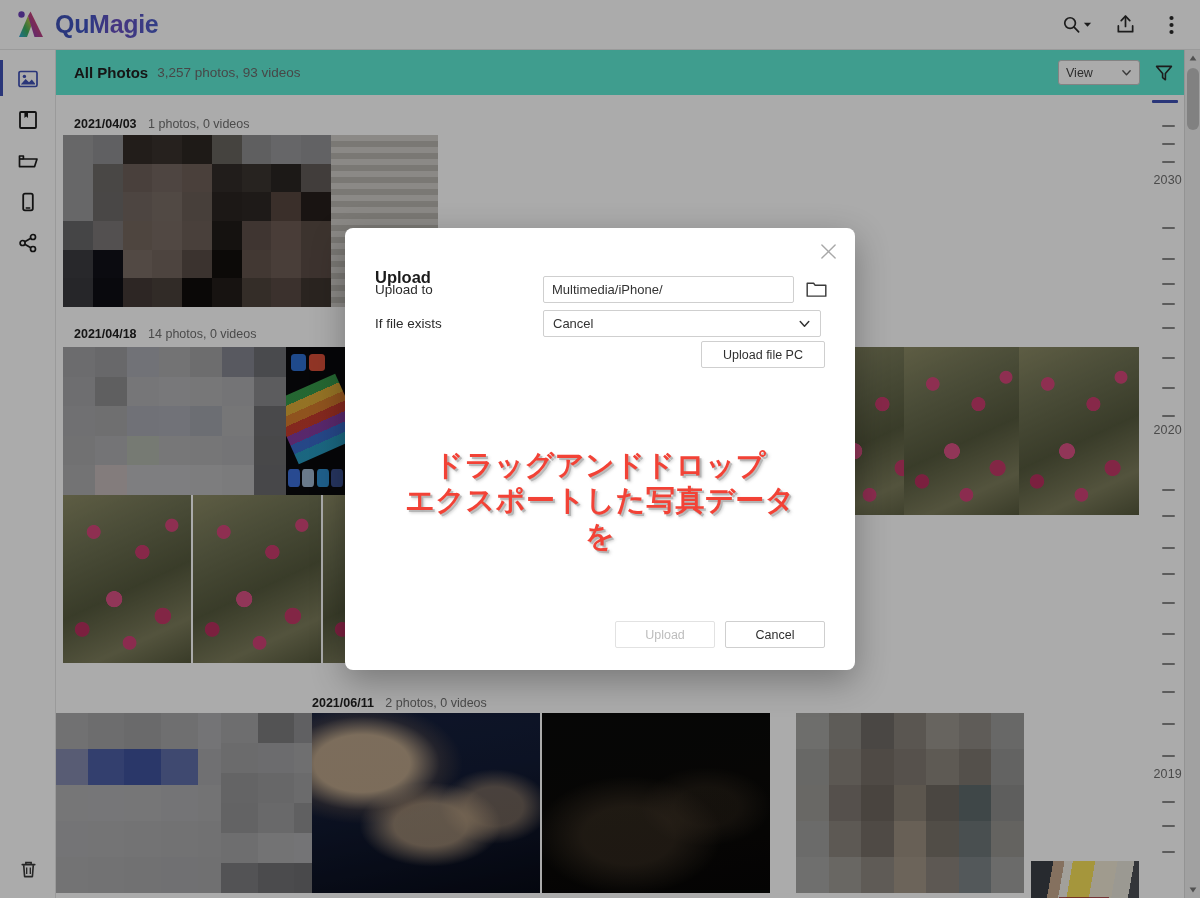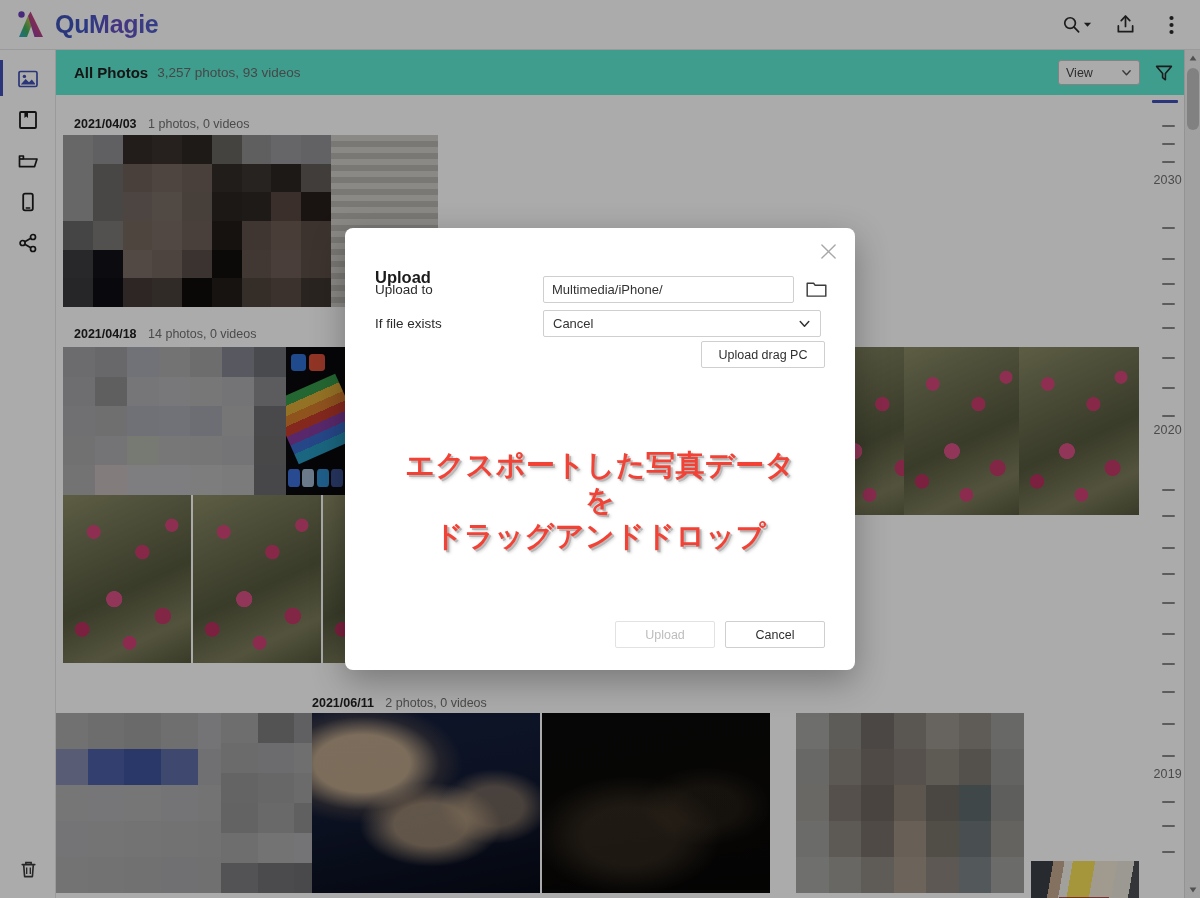--- a/index.html
+++ b/index.html
@@ -832,32 +832,32 @@
       <span class="flabel">If file exists</span>
       <div class="fselect">
         <span>Cancel</span>
         <svg width="13" height="13" viewBox="0 0 14 14">
           <path d="M2.4 4.8 L7 10 L11.6 4.8" fill="none" stroke="#333" stroke-width="1.6" stroke-linecap="round" stroke-linejoin="round"></path>
         </svg>
       </div>
     </div>
 
     <div class="btn upload-pc">
-      <span>Upload drag PC</span>
+      <span>Upload file PC</span>
     </div>
 
 
     <div class="dlg-footer">
       <div class="btn footer-btn disabled">
         <span>Upload</span>
       </div>
       <div class="btn footer-btn">
         <span>Cancel</span>
       </div>
     </div>
   </div>
 
   <div class="jp-anno">
+    <span>ドラッグアンドドロップ</span>
     <span>エクスポートした写真データを</span>
-    <span>ドラッグアンドドロップ</span>
   </div>
 
 </div>
 
 </body></html>

